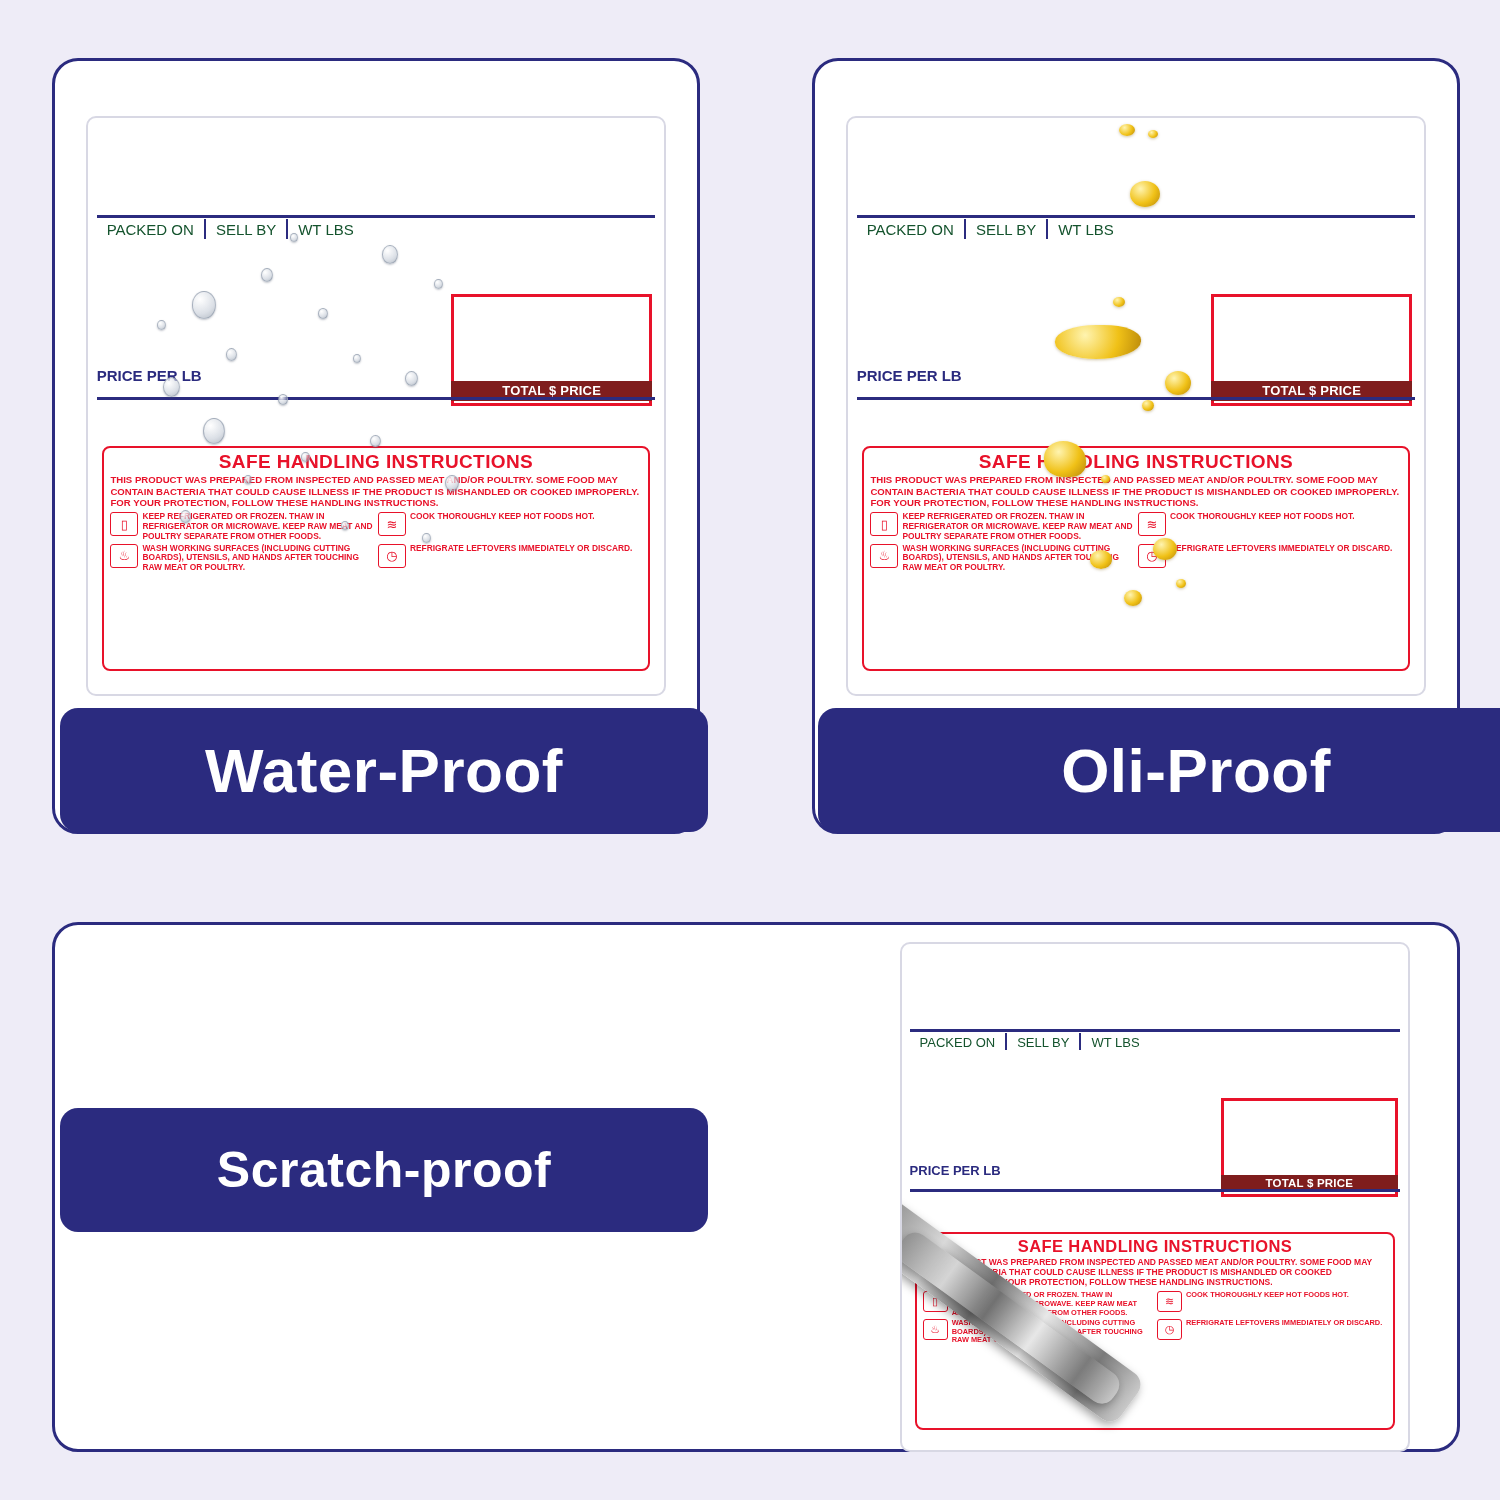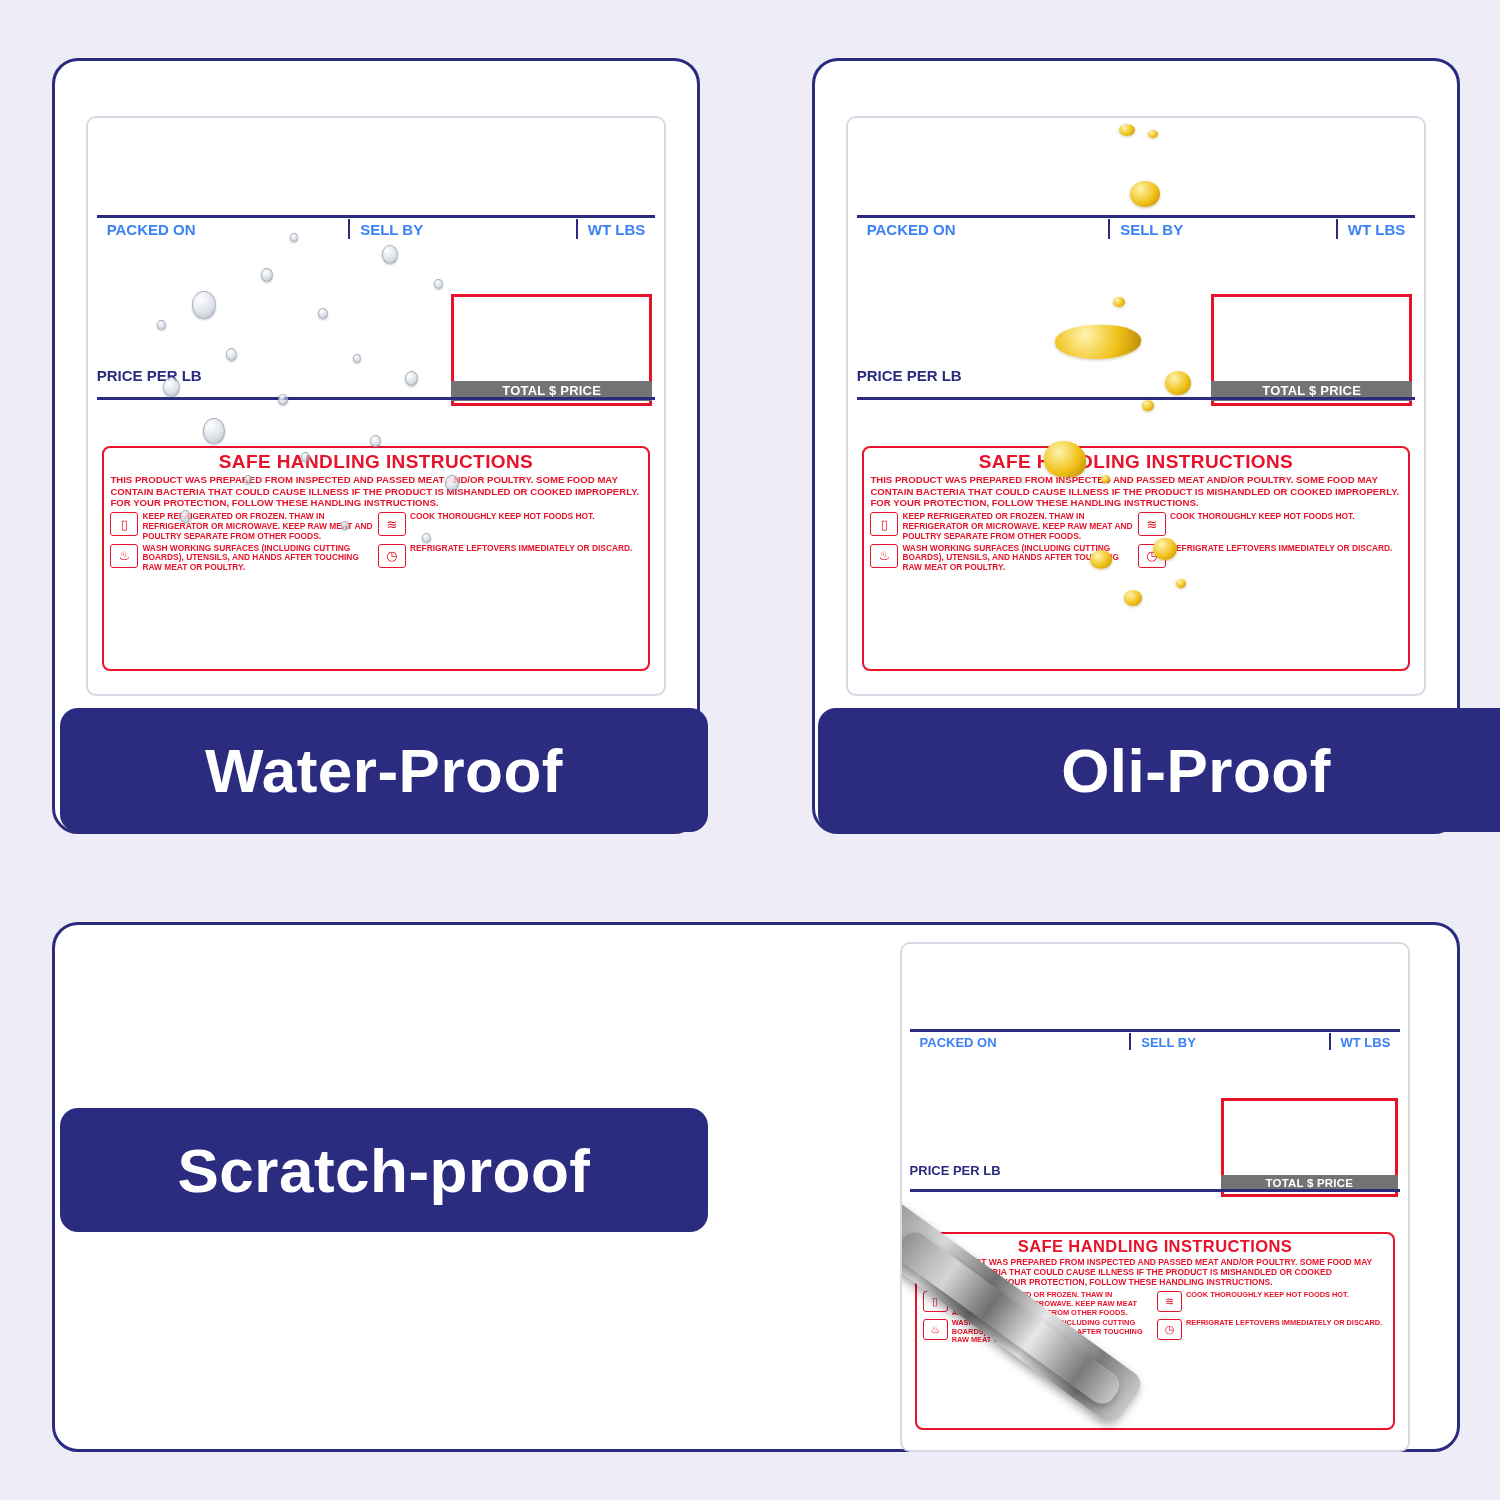--- a/index.html
+++ b/index.html
@@ -34,21 +34,21 @@
     border-radius: 18px;
     display: flex;
     align-items: center;
     justify-content: center;
     color: #ffffff;
     letter-spacing: 0.5px;
     font-weight: 700;
   }
   #caption-water   { left: 60px;  top: 708px;  width: 648px; height: 124px; font-size: 62px; }
   #caption-oil     { left: 818px; top: 708px;  width: 756px; height: 124px; font-size: 62px; }
-  #caption-scratch { left: 60px;  top: 1108px; width: 648px; height: 124px; font-size: 62px; }
+  #caption-scratch { left: 60px;  top: 1108px; width: 648px; height: 124px; font-size: 50px; }
 
   
   .label-card {
     position: absolute;
     background: #ffffff;
     border: 2px solid #d8d8e4;
     border-radius: 10px;
     box-sizing: border-box;
     overflow: hidden;
   }
@@ -69,24 +69,24 @@
   .rule.top { top: 16.8%; }
   .rule.bot { top: 48.4%; }
 
   .hdr-row {
     position: absolute;
     left: 1.5%;
     top: 17.6%;
     width: 97%;
     height: 14%;
     display: flex;
-    justify-content: space-between;
+    justify-content: flex-start;
     align-items: flex-start;
-    color: #3b82f6;
-    font-weight: 700;
+    color: #14532d;
+    font-weight: 400;
   }
   .hdr-cell {
     padding: 3px 10px 0 10px;
     border-left: 2px solid #2b2b7f;
     line-height: 1.1;
     white-space: nowrap;
   }
   .hdr-cell:first-child { border-left: none; }
 
   .price-per-lb {
@@ -105,21 +105,21 @@
     height: 19.5%;
     border: 3px solid #e8122a;
     box-sizing: border-box;
     background: #ffffff;
   }
   .total-caption {
     position: absolute;
     right: 2%;
     top: 45.6%;
     width: 35%;
-    background: #737373;
+    background: #7f1d1d;
     color: #ffffff;
     font-weight: 700;
     text-align: center;
     padding: 2px 0 3px 0;
     box-sizing: border-box;
     letter-spacing: 0.2px;
   }
 
   
   .shi {

